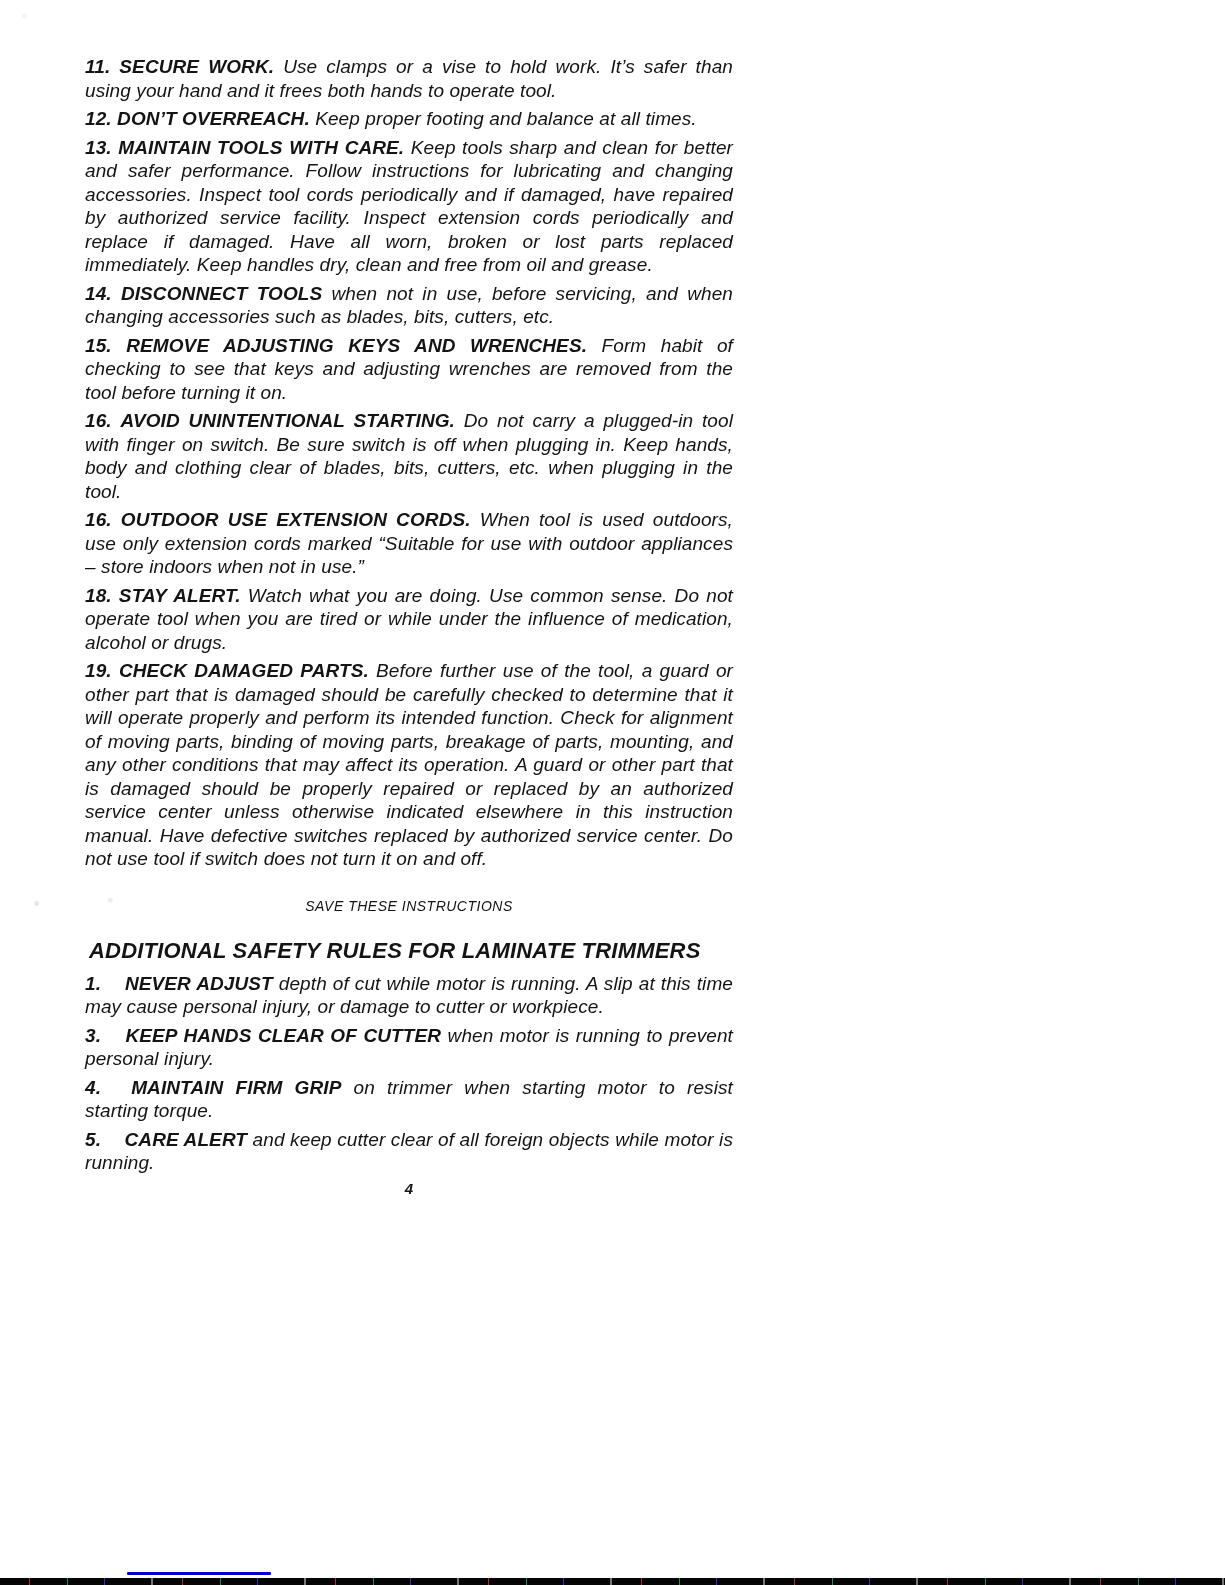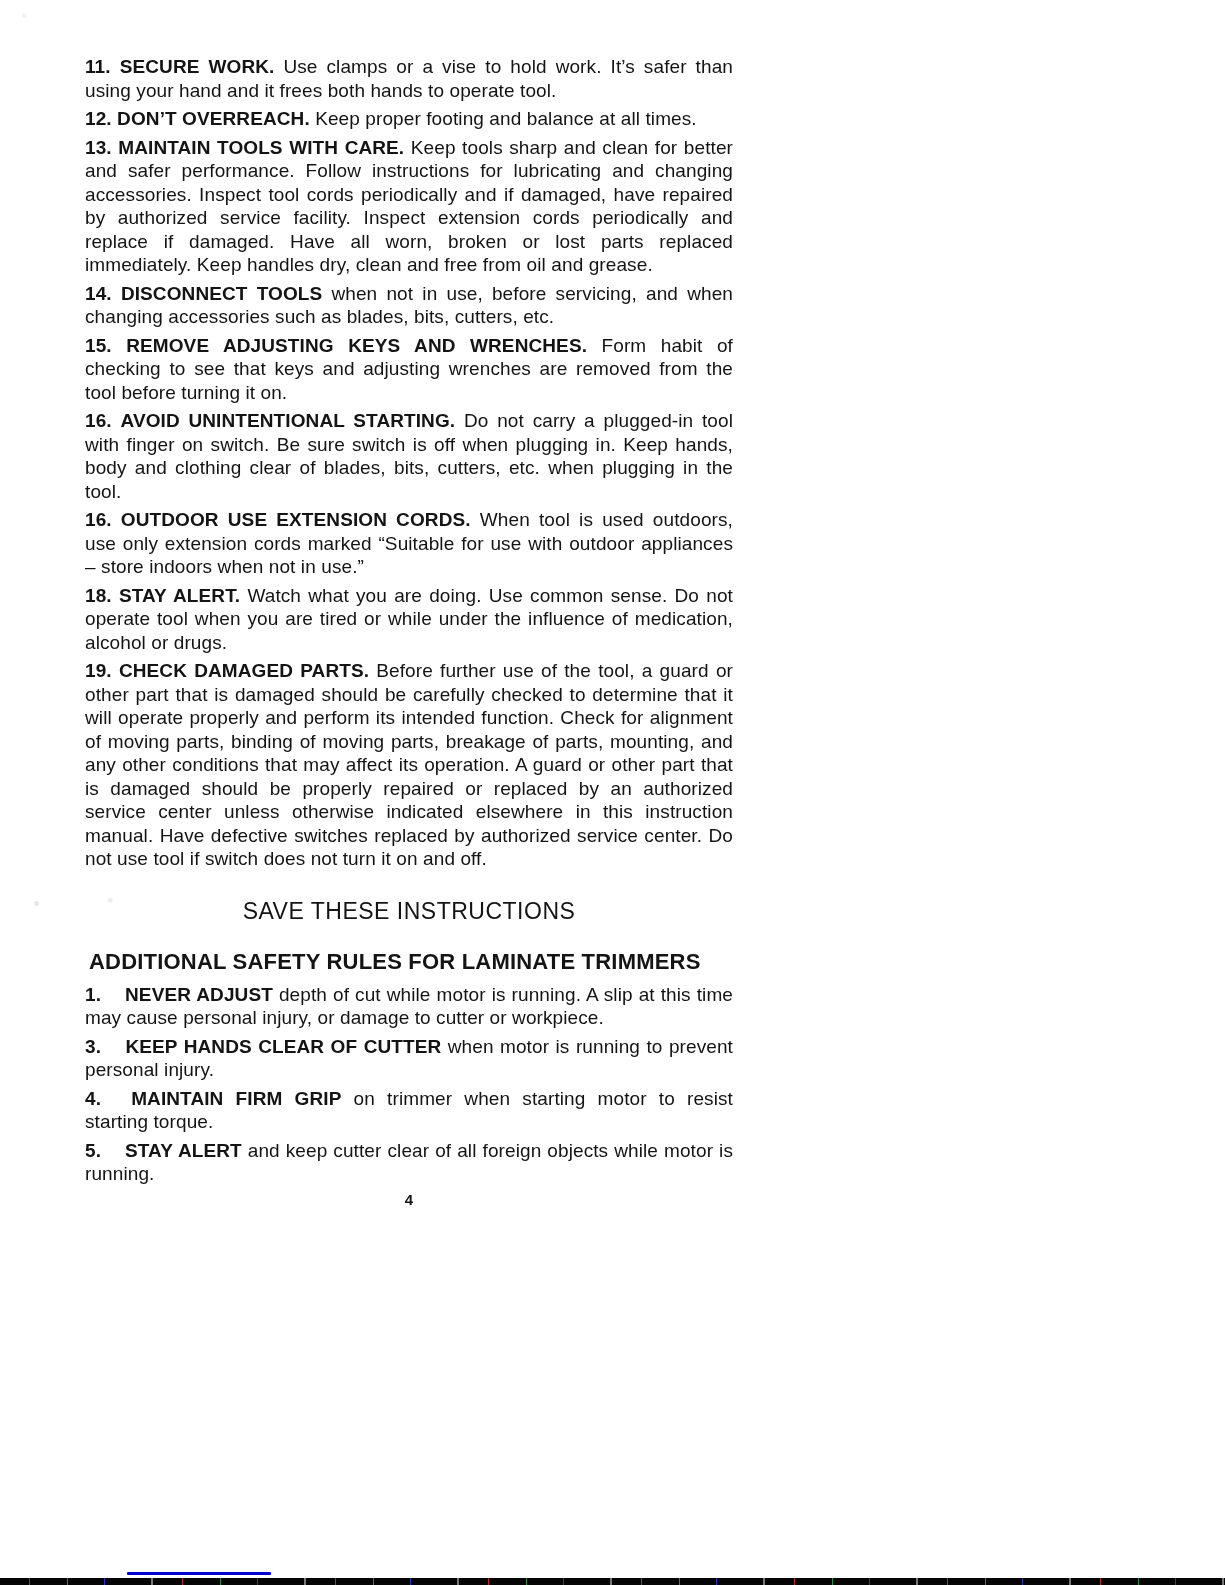--- a/index.html
+++ b/index.html
@@ -12,38 +12,39 @@
     overflow: hidden;
   }
   
   .page {
     position: absolute; inset: 0;
     background:
       radial-gradient(circle at 3% 57%, rgba(120,120,120,0.18) 0 2px, transparent 3px),
       radial-gradient(circle at 9% 56.8%, rgba(140,140,140,0.15) 0 2px, transparent 3px),
       radial-gradient(circle at 2% 1%, rgba(150,150,150,0.12) 0 2px, transparent 3px),
       #ffffff;
+    font-style: italic;
   }
   .text-col {
     position: absolute;
     left: 85px; top: 55px;
     width: 648px;
   }
   p.rule {
     font-size: 19px;
     line-height: 23.5px;
     margin: 0 0 5px 0;
     text-align: justify;
     text-align-last: left;
     letter-spacing: 0.1px;
   }
   .rnum, .rtitle { font-weight: bold; }
   .rnum2 { display: inline-block; min-width: 34px; font-weight: bold; }
   .save-line {
-    font-size: 23px;
+    font-size: 14px;
     text-align: center;
     margin: 27px 0 24px 0;
     letter-spacing: 0.5px;
   }
   .add-heading {
     font-size: 22px;
     font-weight: bold;
     margin: 0 0 8px 4px;
     letter-spacing: 0.2px;
   }
@@ -89,21 +90,21 @@
       </div>
 
     <div class="save-line">SAVE THESE INSTRUCTIONS</div>
 
     <div class="add-heading">ADDITIONAL SAFETY RULES FOR LAMINATE TRIMMERS</div>
 
     <div id="additional-list">
         <p class="rule"><span class="rnum2">1.</span> <span class="rtitle">NEVER ADJUST</span> <span class="rbody">depth of cut while motor is running. A slip at this time may cause personal injury, or damage to cutter or workpiece.</span></p>
         <p class="rule"><span class="rnum2">3.</span> <span class="rtitle">KEEP HANDS CLEAR OF CUTTER</span> <span class="rbody">when motor is running to prevent personal injury.</span></p>
         <p class="rule"><span class="rnum2">4.</span> <span class="rtitle">MAINTAIN FIRM GRIP</span> <span class="rbody">on trimmer when starting motor to resist starting torque.</span></p>
-        <p class="rule"><span class="rnum2">5.</span> <span class="rtitle">STAY ALERT</span> <span class="rbody">and keep cutter clear of all foreign objects while motor is running.</span></p>
+        <p class="rule"><span class="rnum2">5.</span> <span class="rtitle">CARE ALERT</span> <span class="rbody">and keep cutter clear of all foreign objects while motor is running.</span></p>
       </div>
 
     <div class="page-number">4</div>
   </div>
 
   <div class="blue-underline" style="background: rgb(0, 0, 208);"></div>
   <div class="bottom-scan-bar"></div>
 </div>
 
 </body></html>

